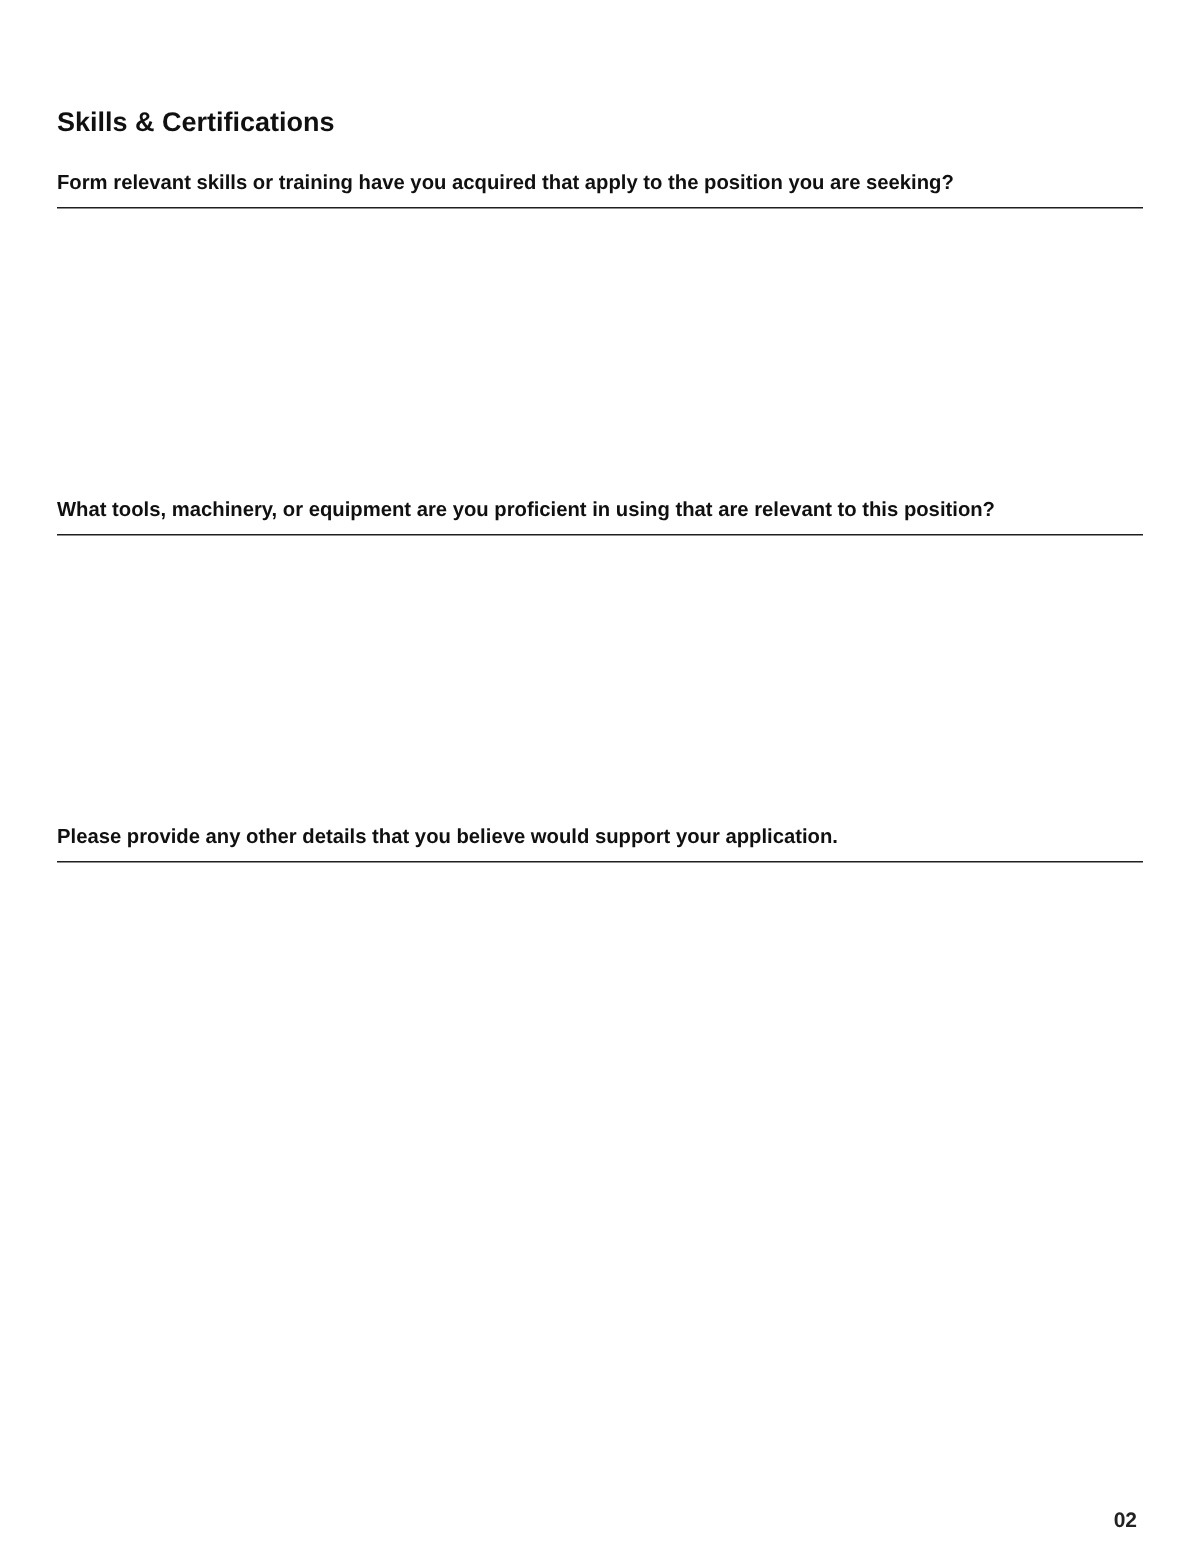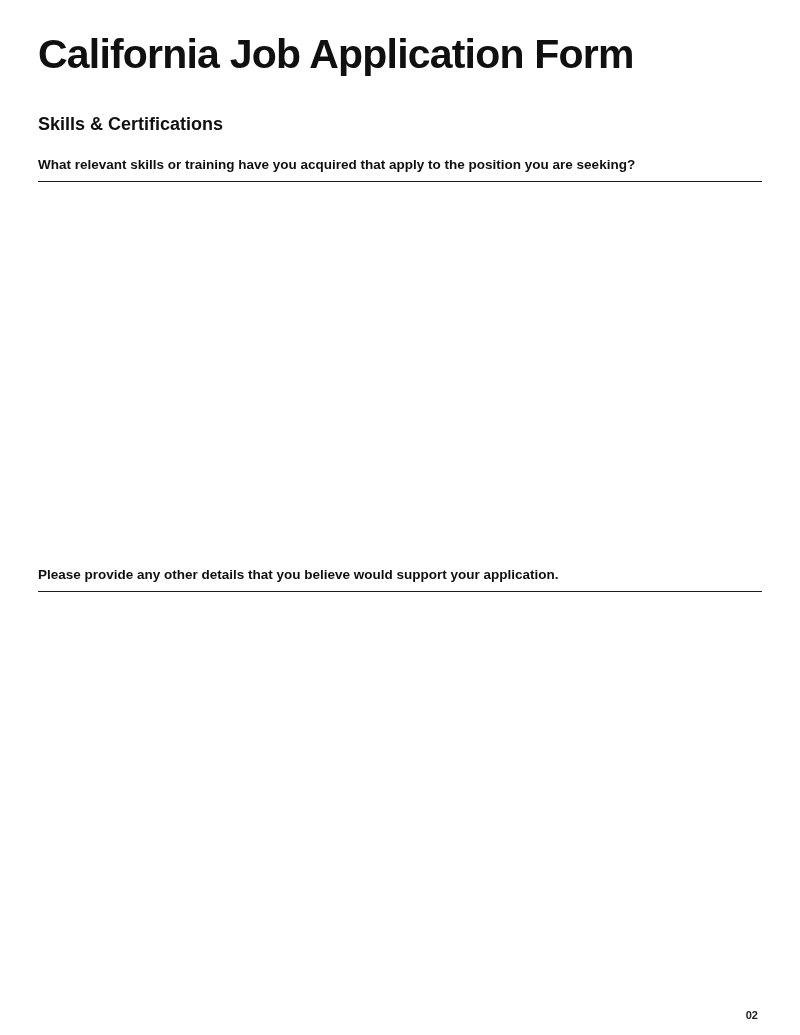--- a/index.html
+++ b/index.html
@@ -47,42 +47,42 @@
   }
   .answer-area {
     height: 192px;
     width: 100%;
     background: transparent;
   }
   .page-number {
     position: absolute;
     right: 42px;
     bottom: 14px;
-    font-size: 11px;
+    font-size: 14px;
     font-weight: 700;
     color: #222222;
   }
 </style>
 </head>
 <body>
 
 <div class="page">
 
-  <h1 class="doc-title">California Job Application Form</h1>
 
   <h2 class="section-heading">Skills &amp; Certifications</h2>
 
   <div class="questions">
 
     <div class="question">
-      <div class="q-label">What relevant skills or training have you acquired that apply to the position you are seeking?</div>
+      <div class="q-label">Form relevant skills or training have you acquired that apply to the position you are seeking?</div>
       <div class="answer-area"></div>
     </div>
 
     <div class="question">
+      <div class="q-label">What tools, machinery, or equipment are you proficient in using that are relevant to this position?</div>
       <div class="answer-area"></div>
     </div>
 
     <div class="question">
       <div class="q-label">Please provide any other details that you believe would support your application.</div>
       <div class="answer-area"></div>
     </div>
 
 
   </div>

